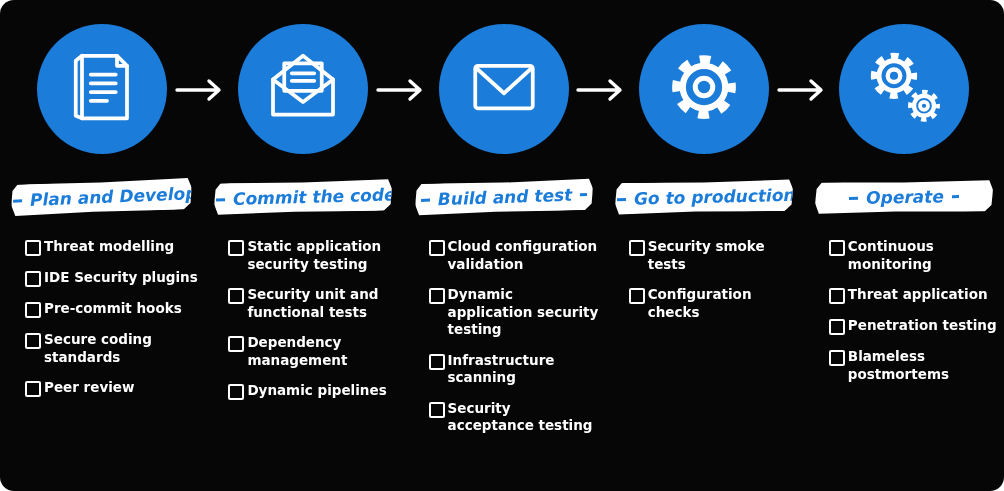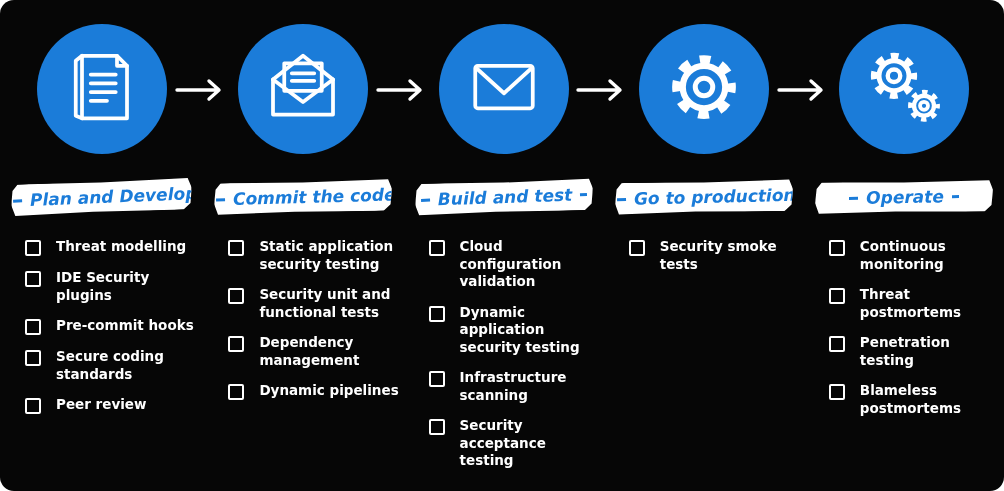--- a/index.html
+++ b/index.html
@@ -47,21 +47,21 @@
   }
   .banner-text::after{margin:0 0 2px 8px;width:7px;}
   .checklist{
     margin-top:25px;
     width:100%;
     padding:0 4px 0 25px;
     box-sizing:border-box;
   }
   .check-item{
     display:flex;
-    gap:15px;
+    gap:3px;
     margin-bottom:13px;
     color:#ffffff;
     font-weight:bold;
     font-size:13.5px;
     line-height:1.3;
   }
   .checkbox{
     flex:0 0 auto;
     width:12px;height:12px;
     border:2px solid #ffffff;
@@ -231,20 +231,24 @@
       </span>
     </div>
     <div class="banner" style="transform: rotate(-1.4deg);">
       <span class="banner-text">Go to production</span>
     </div>
     <div class="checklist">
           <div class="check-item">
             <span class="checkbox"></span>
             <span class="check-label">Security smoke tests</span>
           </div>
+          <div class="check-item">
+            <span class="checkbox"></span>
+            <span class="check-label">Configuration checks</span>
+          </div>
         </div>
   </section>
 
   <section class="stage">
     <div class="circle">
       <span class="icon">
         <svg>
               <use href="#sym-gears"></use>
             </svg>
       </span>
@@ -252,21 +256,21 @@
     <div class="banner" style="transform: rotate(-1deg);">
       <span class="banner-text">Operate</span>
     </div>
     <div class="checklist">
           <div class="check-item">
             <span class="checkbox"></span>
             <span class="check-label">Continuous monitoring</span>
           </div>
           <div class="check-item">
             <span class="checkbox"></span>
-            <span class="check-label">Threat postmortems</span>
+            <span class="check-label">Threat application</span>
           </div>
           <div class="check-item">
             <span class="checkbox"></span>
             <span class="check-label">Penetration testing</span>
           </div>
           <div class="check-item">
             <span class="checkbox"></span>
             <span class="check-label">Blameless postmortems</span>
           </div>
         </div>

